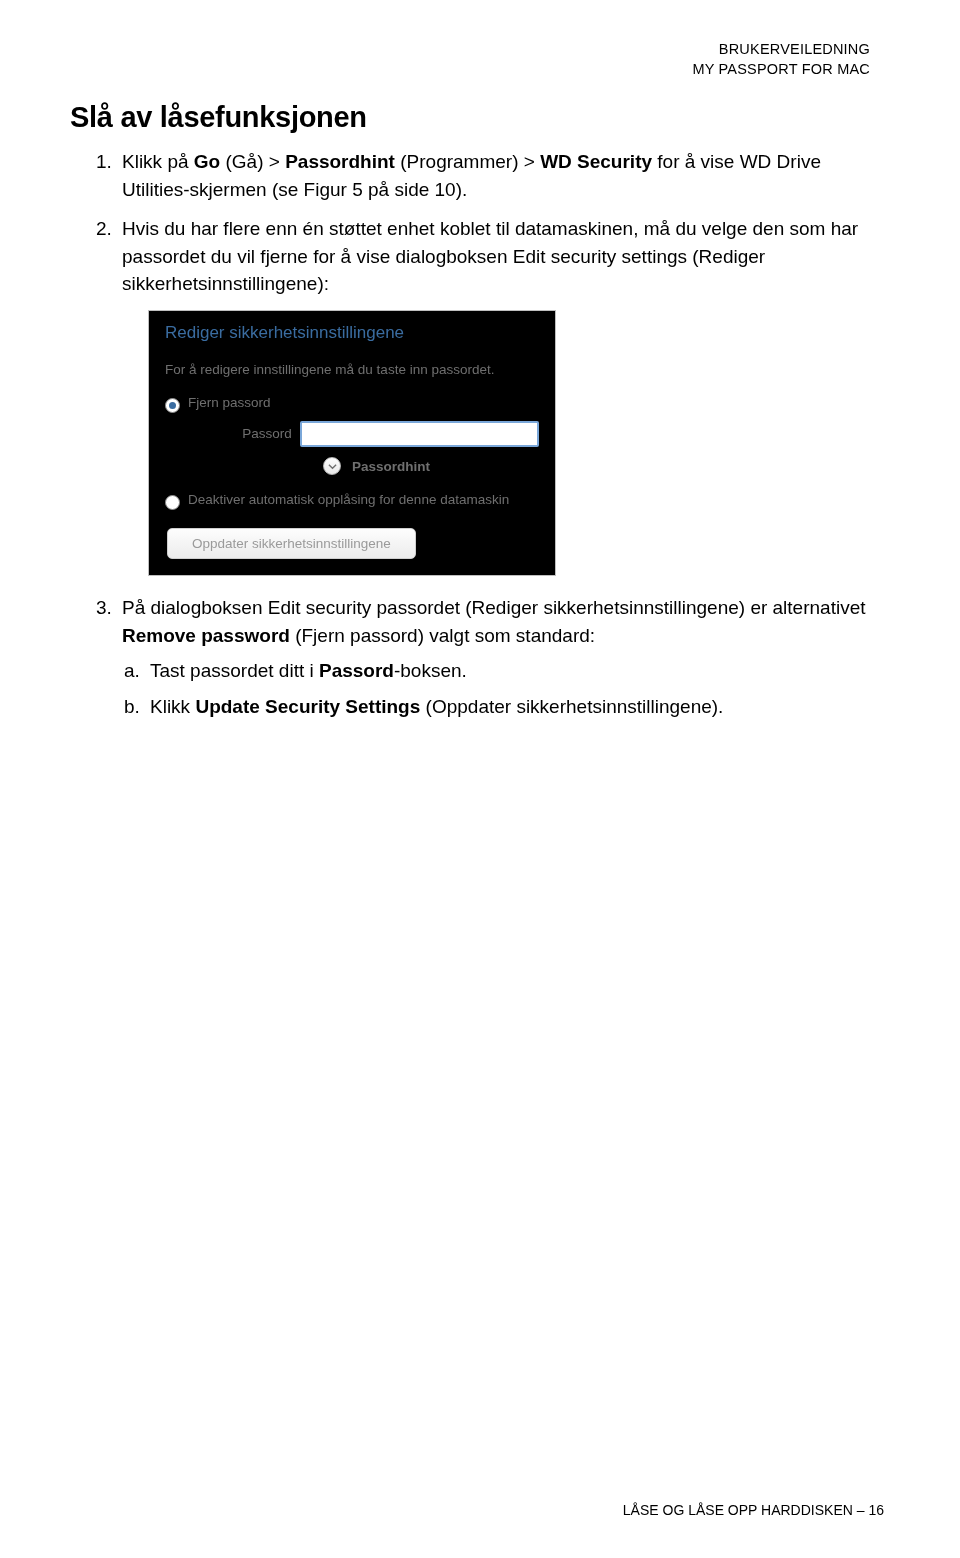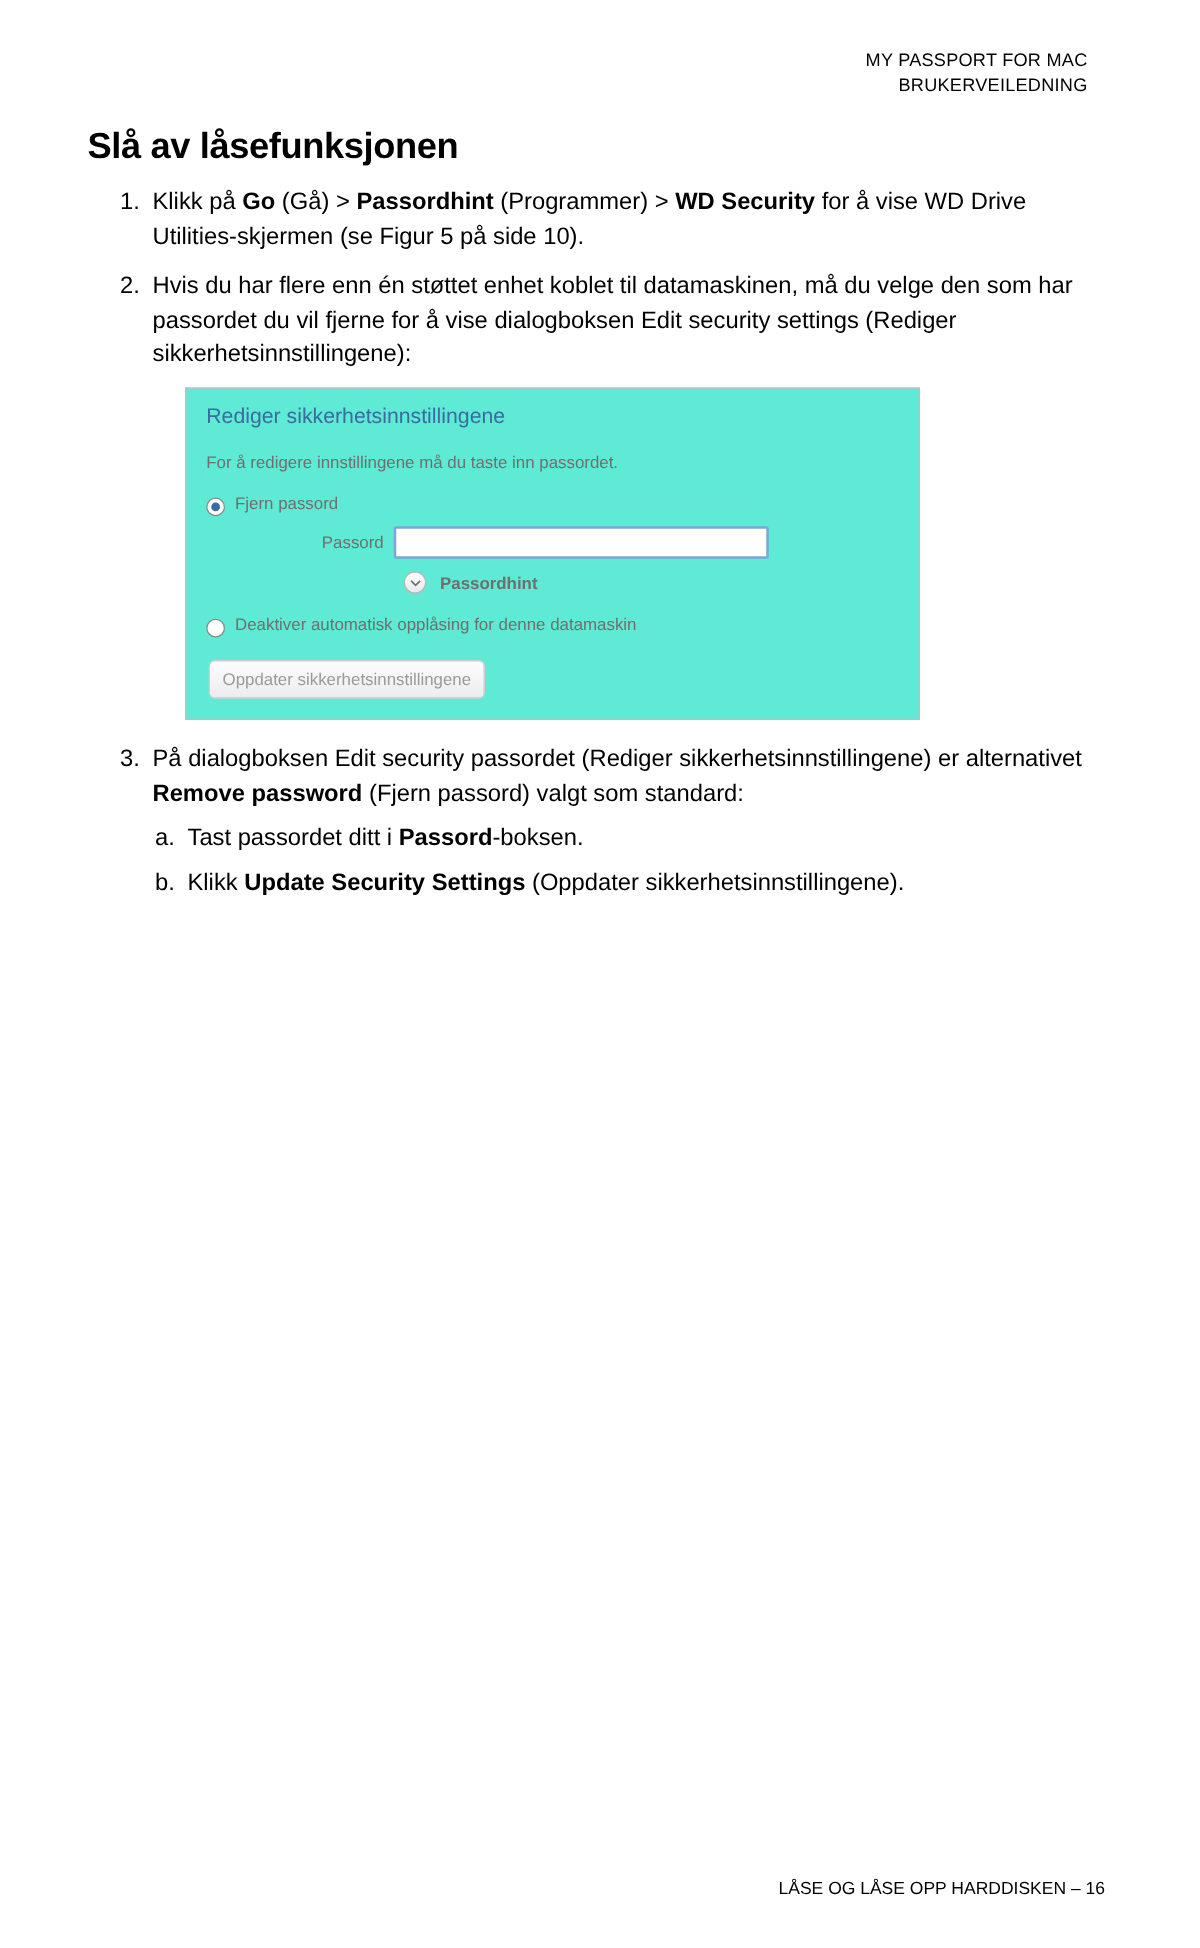--- a/index.html
+++ b/index.html
@@ -40,23 +40,23 @@
     min-width: 26px;
   }
   .list-item .content {
     flex: 1;
   }
   .bold { font-weight: bold; }
   .dialog-wrap {
     margin: 10px 0 18px 52px;
   }
   .dialog {
-    width: 588px;
+    width: 408px;
     border: 1px solid #bfbfbf;
-    background: #5eead4;
+    background: #000000;
     font-family: "Helvetica Neue", Helvetica, Arial, sans-serif;
   }
   .dialog-inner {
     padding: 10px 16px 16px 16px;
   }
   .dialog-title {
     color: #3a6ca0;
     font-size: 17px;
     margin-bottom: 14px;
     font-weight: 400;
@@ -128,21 +128,21 @@
     border: 1px solid #b8b8b8;
     border-radius: 50%;
     background: linear-gradient(#fdfdfd, #e9e9e9);
     display: flex;
     align-items: center;
     justify-content: center;
   }
   .chev-circle svg { width: 9px; height: 9px; }
   .update-btn {
     display: inline-block;
-    padding: 5px 10px;
+    padding: 5px 24px;
     font-size: 13.5px;
     color: #9a9a9a;
     background: linear-gradient(#fdfdfd, #ececec);
     border: 1px solid #cfcfcf;
     border-radius: 5px;
     margin-top: 4px;
     margin-left: 2px;
   }
   .sublist {
     margin-top: 8px;
@@ -160,22 +160,22 @@
     bottom: 40px;
     right: 76px;
     font-size: 14px;
   }
 </style>
 </head>
 <body>
 
 <div class="page">
   <div class="header-right">
+    <div>BRUKERVEILEDNING</div>
     <div>MY PASSPORT FOR MAC</div>
-    <div>BRUKERVEILEDNING</div>
   </div>
 
   <h1 class="section-title">Slå av låsefunksjonen</h1>
 
   <div class="list">
 
     <div class="list-item">
       <div class="marker">1.</div>
       <div class="content">
         <span>Klikk på </span><span class="bold">Go</span><span> (Gå) &gt; </span><span class="bold">Passordhint</span><span> (Programmer) &gt; </span><span class="bold">WD Security</span><span> for å vise WD Drive Utilities-skjermen (se Figur 5 på side 10).</span>

